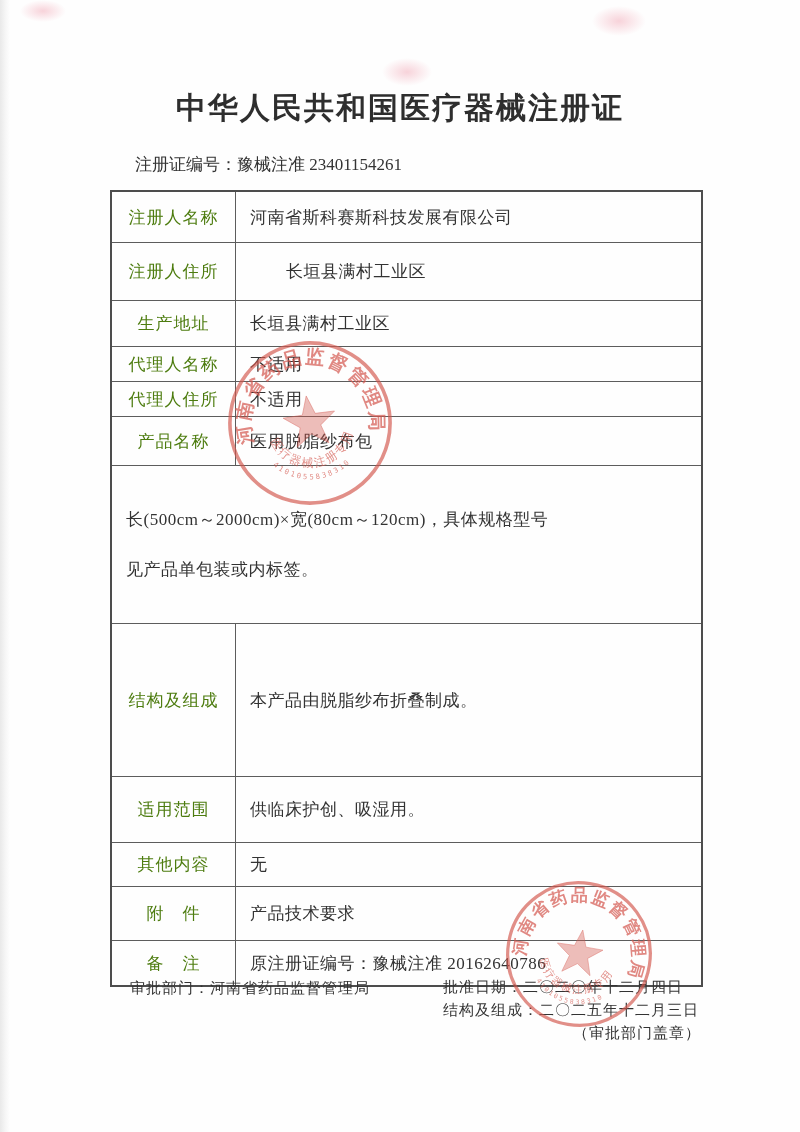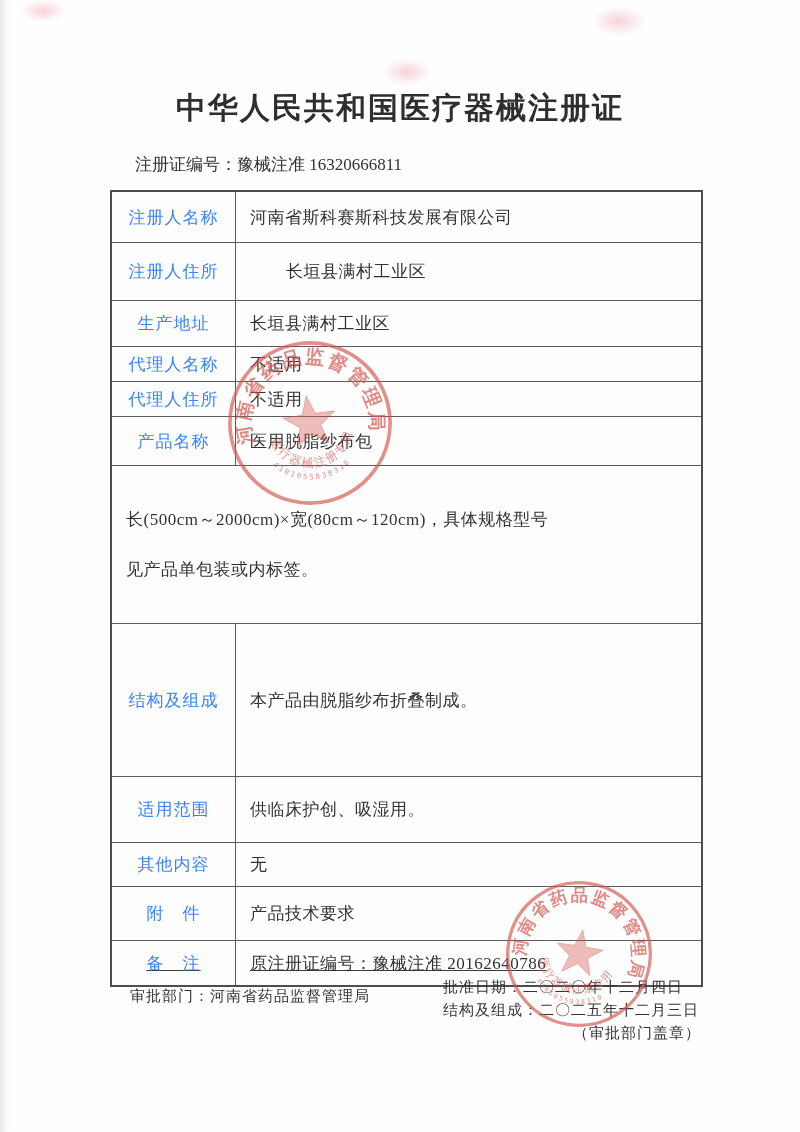--- a/index.html
+++ b/index.html
@@ -25,25 +25,25 @@
   .regno-line{
     margin:24px 0 0 135px;font-size:17px;color:#333;
   }
 
   .cert-table{
     position:absolute;left:110px;top:190px;width:593px;
     border:2px solid #4d4d4d;box-sizing:border-box;
     background:transparent;
   }
   .trow{display:flex;border-bottom:1px solid #5c5c5c;}
-  .trow:last-child{border-bottom:none;text-decoration:underline;}
+  .trow:last-child{border-bottom:none;}
   .tlabel{
     width:124px;flex:0 0 124px;border-right:1px solid #5c5c5c;
     display:flex;align-items:center;justify-content:center;
-    font-size:17px;letter-spacing:1px;color:#3b82f6;text-align:right;
+    font-size:17px;letter-spacing:1px;color:#4d7c0f;text-align:right;
     box-sizing:border-box;
   }
   .tval{
     flex:1;display:flex;align-items:center;
     padding:4px 2px 4px 14px;font-size:17px;color:#333;
     white-space:pre-line;box-sizing:border-box;letter-spacing:.5px;
   }
   .trow:nth-child(1){height:50px;}
   .trow:nth-child(2){height:57px;gap:36px;}
   .trow:nth-child(3){height:45px;}
@@ -56,38 +56,38 @@
   .trow:nth-child(10){height:43px;}
   .trow:nth-child(11){height:53px;}
   .trow:nth-child(12){height:44px;}
   .trow:nth-child(7) .tval{line-height:50px;}
 
   .cert-footer{
     position:absolute;left:110px;top:976px;width:593px;
     display:flex;justify-content:space-between;align-items:flex-start;
     font-size:15px;color:#333;
   }
-  .footer-left{padding-left:20px;padding-top:3px;letter-spacing:1px;margin-top:8px;}
+  .footer-left{padding-left:20px;padding-top:3px;letter-spacing:1px;}
   .footer-right{width:260px;text-align:left;line-height:23px;letter-spacing:1px;}
   .seal-note{text-align:right;padding-right:2px;letter-spacing:1px;}
 
   .stamp{position:absolute;pointer-events:none;opacity:.78;}
   .stamp-1{left:219px;top:332px;width:182px;height:182px;transform:rotate(-8deg);}
   .stamp-2{left:498px;top:873px;width:162px;height:162px;transform:rotate(9deg);}
 </style>
 </head>
 <body>
 
 <div class="scan-edge"></div>
 <div class="smudge s1"></div>
 <div class="smudge s2"></div>
 <div class="smudge s3"></div>
 
 <h1 class="doc-title">中华人民共和国医疗器械注册证</h1>
-<div class="regno-line">注册证编号：豫械注准 16320666811</div>
+<div class="regno-line">注册证编号：豫械注准 23401154261</div>
 
 <div class="cert-table">
   <div class="trow">
     <div class="tlabel">注册人名称</div>
     <div class="tval">河南省斯科赛斯科技发展有限公司</div>
   </div>
   <div class="trow">
     <div class="tlabel">注册人住所</div>
     <div class="tval">长垣县满村工业区</div>
   </div>

